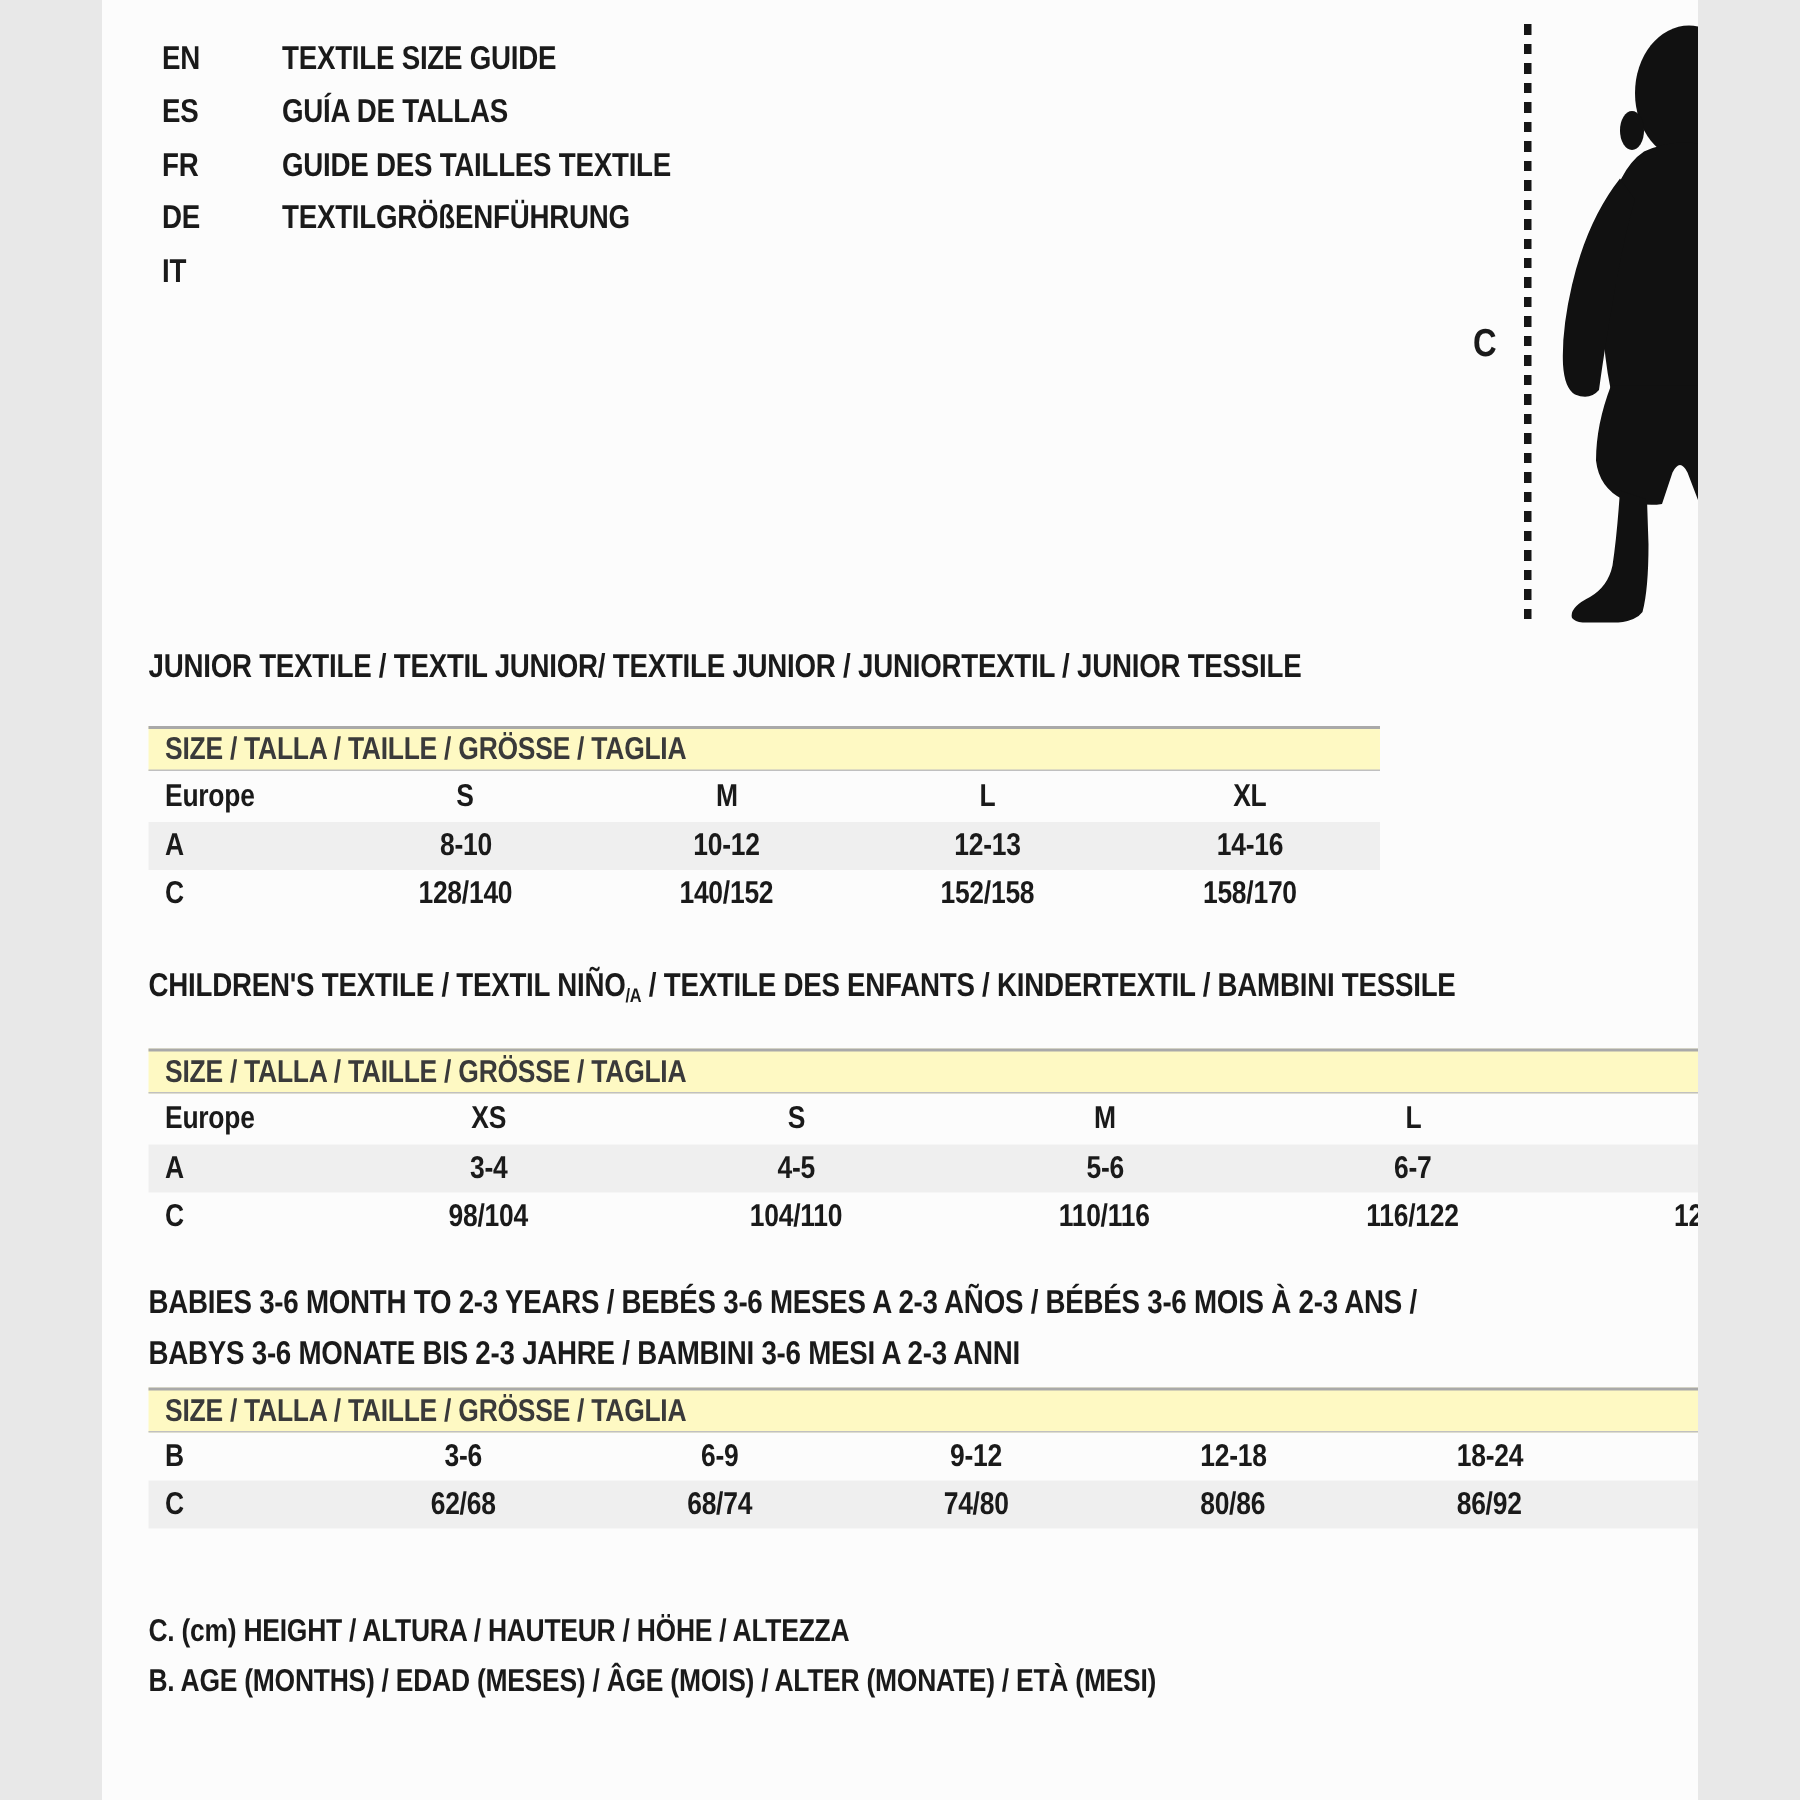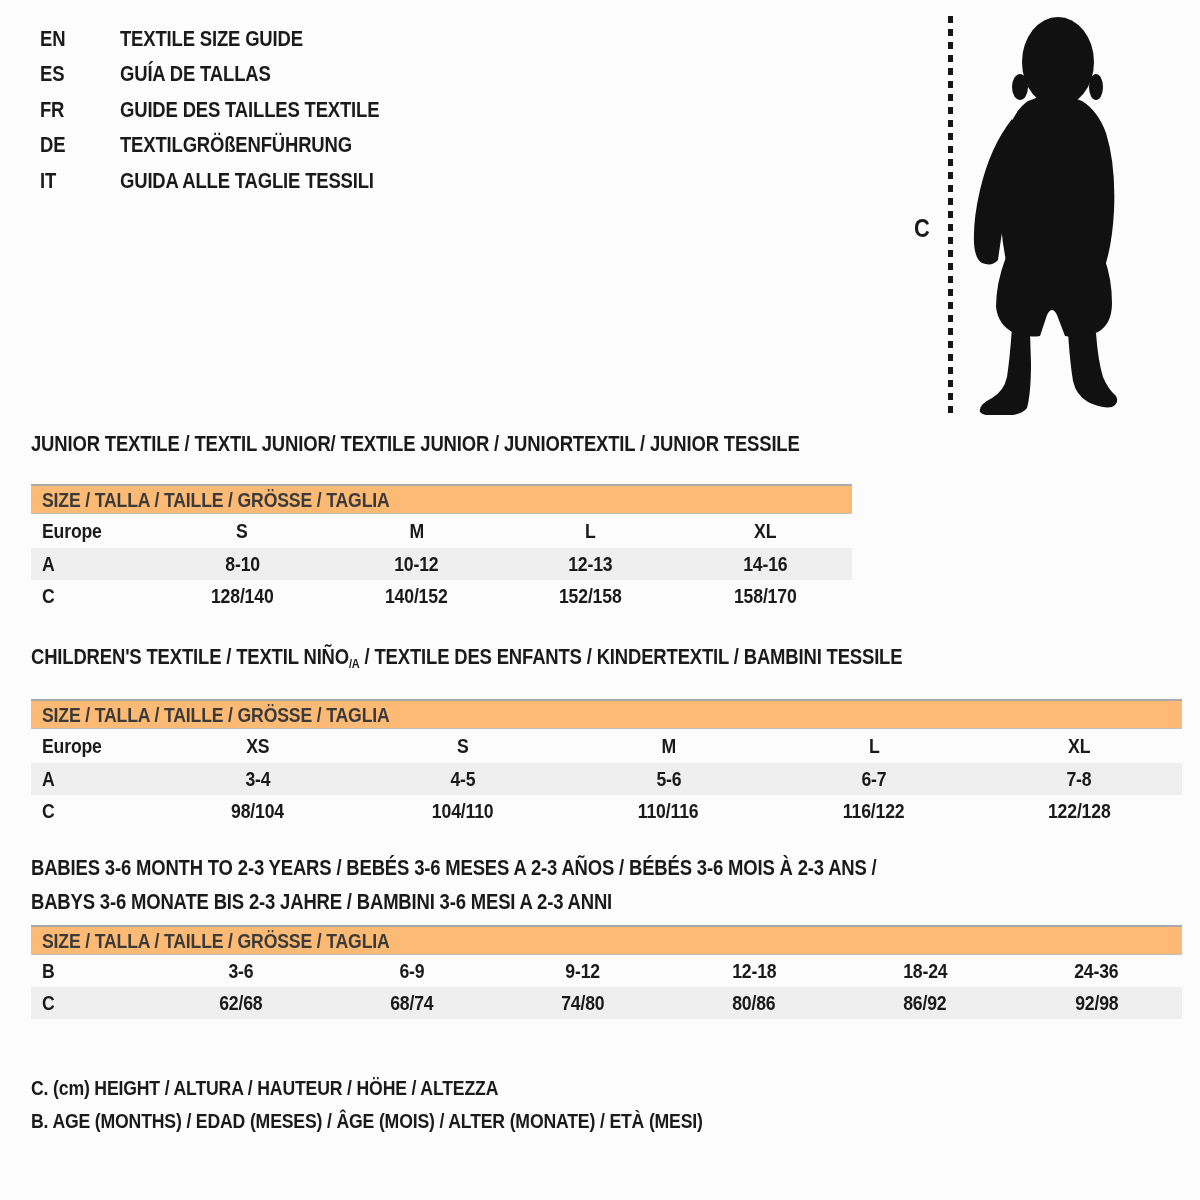--- a/index.html
+++ b/index.html
@@ -1,18 +1,18 @@
 <!DOCTYPE html>
 <html><head>
 <meta charset="utf-8">
 <style>
   html,body{margin:0;padding:0;background:#e8e8e8;}
   .page{
     position:relative;
-    width:1200px;height:1200px;
+    width:1064px;height:1200px;
     background:#fcfcfc;
     font-family:"Liberation Sans","DejaVu Sans",sans-serif;
     color:#1a1a1a;
     overflow:hidden;
     margin:0 auto;
   }
   
   .cx{display:inline-block;transform:scaleX(.84);transform-origin:0 50%;letter-spacing:-.2px;white-space:nowrap;}
   .cx.ctr{transform-origin:50% 50%;}
 
@@ -35,21 +35,21 @@
   #sec-children{left:31px;top:644px;width:1151px;}
   #sec-babies{left:31px;top:851px;width:1151px;}
 
   .sec-title{font-size:22px;font-weight:bold;line-height:26px;white-space:nowrap;}
   #sec-junior .sec-title{margin-bottom:27px;text-align:center;}
   #sec-children .sec-title{margin-bottom:22px;}
   #sec-babies .sec-title{line-height:34px;margin-bottom:6px;}
   .subsz{font-size:13px;vertical-align:-4px;}
 
   .size-bar{
-    height:27px;background:#fdba74;
+    height:27px;background:#fef9c3;
     border-top:2px solid #a9a9a9;border-bottom:1px solid #c0c0c0;
     display:flex;align-items:center;padding-left:11px;
     font-size:21px;font-weight:bold;color:#3a3a3a;
   }
   .trow{
     display:grid;
     grid-template-columns:124px repeat(var(--cols,4),1fr);
     align-items:center;
     height:32px;font-size:21px;font-weight:bold;
   }
@@ -79,21 +79,20 @@
     <div class="lang-row">
       <span class="lang-code"><span class="cx">FR</span></span>
       <span class="lang-title"><span class="cx">GUIDE DES TAILLES TEXTILE</span></span>
     </div>
     <div class="lang-row">
       <span class="lang-code"><span class="cx">DE</span></span>
       <span class="lang-title"><span class="cx">TEXTILGRÖßENFÜHRUNG</span></span>
     </div>
     <div class="lang-row">
       <span class="lang-code"><span class="cx">IT</span></span>
-      <span class="lang-title"><span class="cx">GUIDA ALLE TAGLIE TESSILI</span></span>
     </div>
   </div>
 
   <span class="c-label cx">C</span>
   <div class="dash-line"></div>
   <svg class="baby-svg" width="162" height="400" viewBox="0 0 162 400" aria-hidden="true">
     <g fill="#111111">
       <ellipse cx="88" cy="47" rx="36" ry="45"></ellipse>
       <ellipse cx="50" cy="72" rx="8" ry="13"></ellipse>
       <ellipse cx="126" cy="72" rx="7" ry="13"></ellipse>

